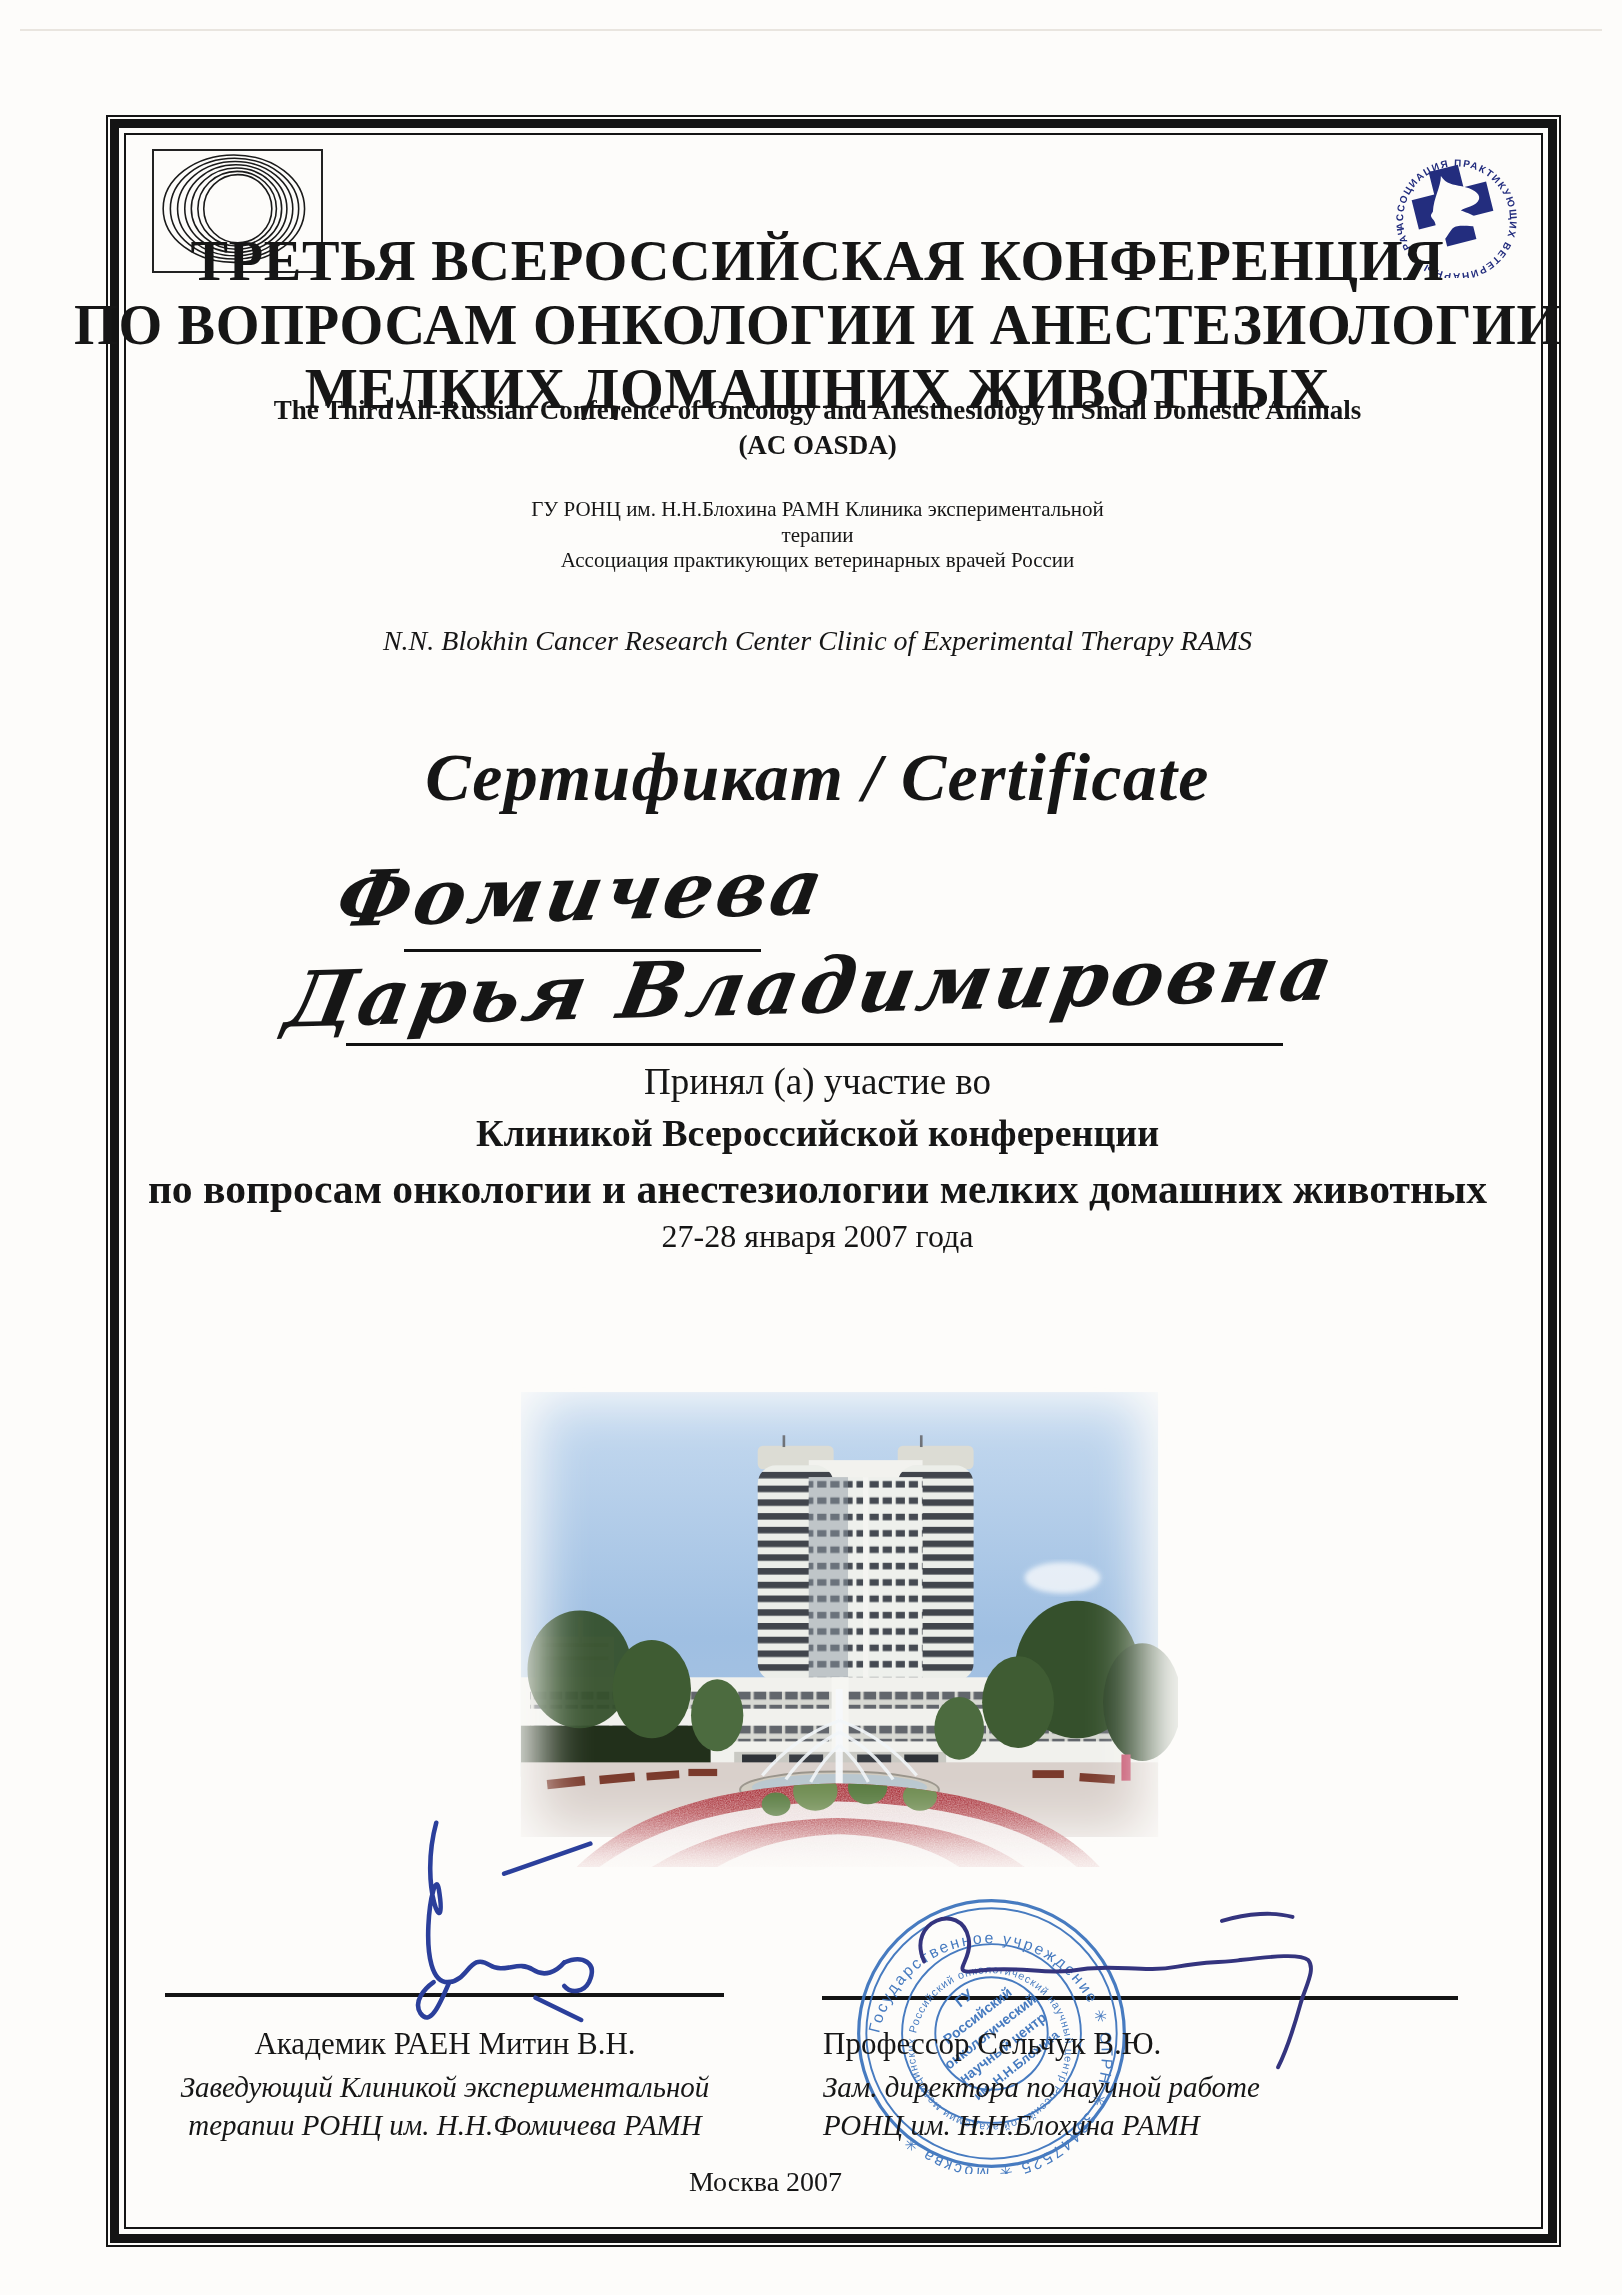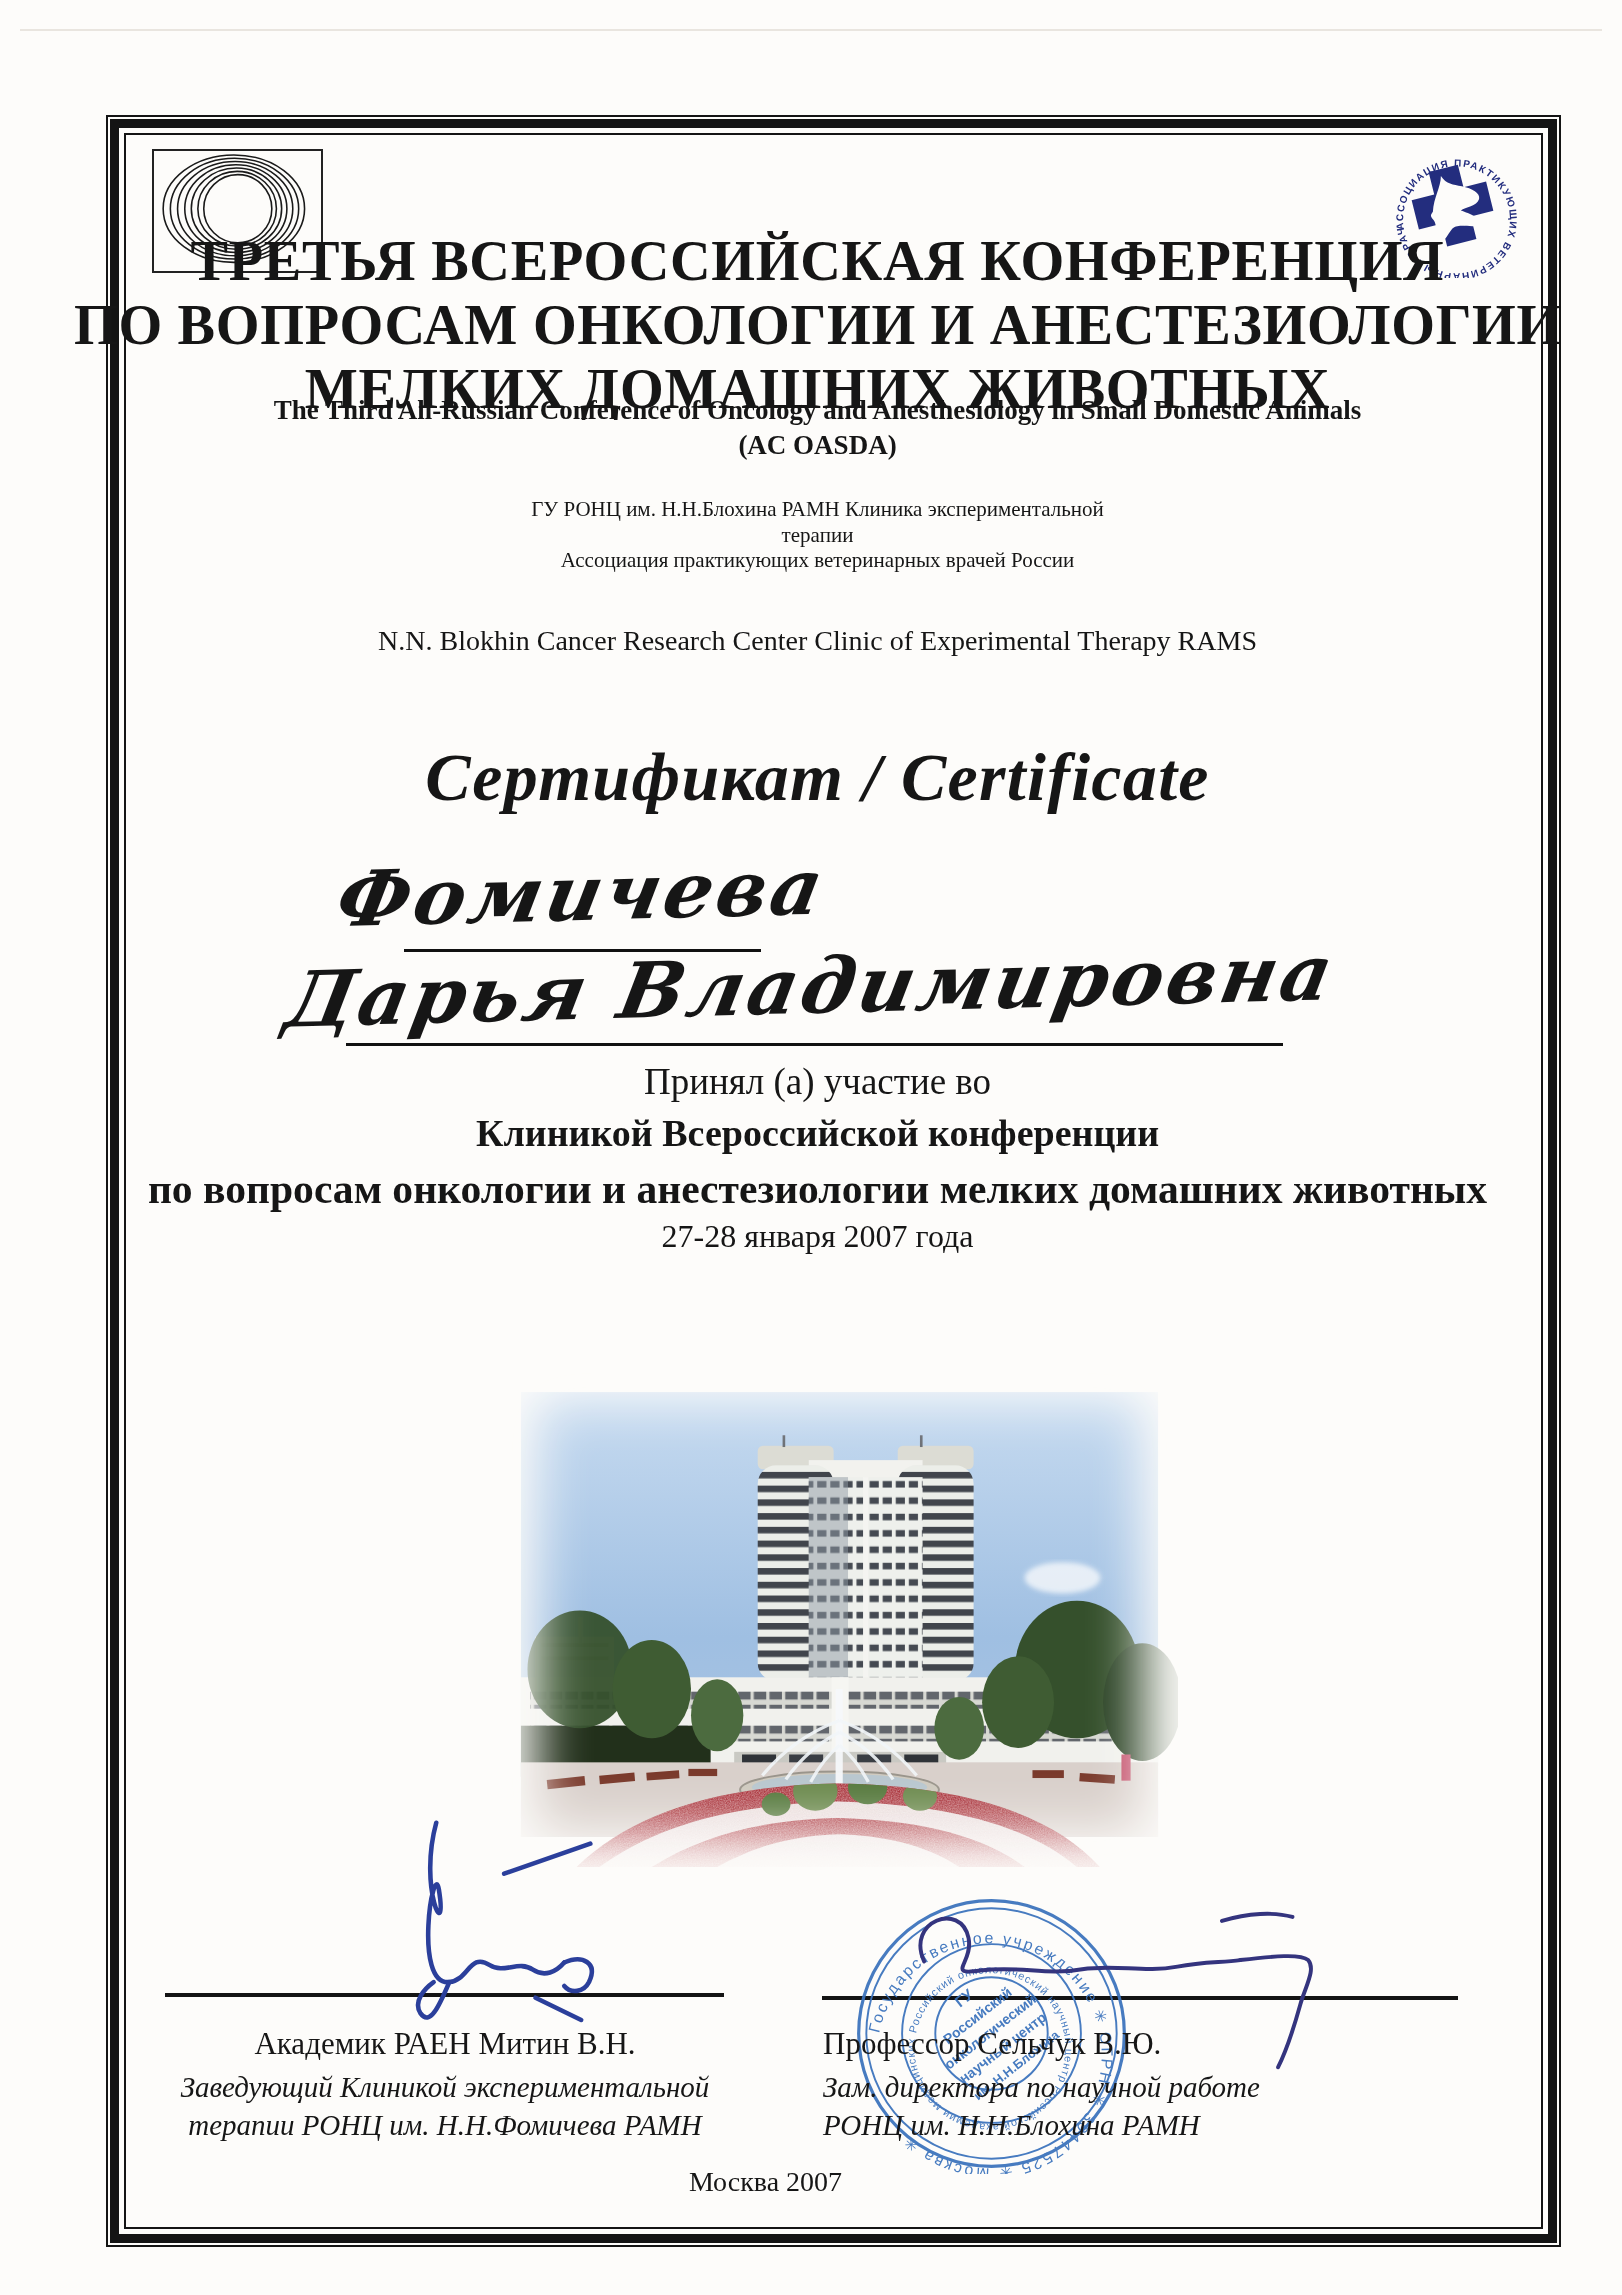--- a/index.html
+++ b/index.html
@@ -13,21 +13,21 @@
   }
   .scan-line{position:absolute;left:19.6px;right:19.6px;top:29px;height:2px;background:#d8d2c8;opacity:.55;}
   
   .frame{position:absolute;left:106px;top:115px;width:1451px;height:2128px;border:2.6px solid #141414;pointer-events:none;}
   .frame-mid{position:absolute;inset:2px;border:9.8px solid #141414;}
   .frame-in{position:absolute;inset:5.2px;border:2.6px solid #141414;}
   .cx{position:absolute;left:39px;right:26px;text-align:center;}
   .title-ru{top:229px;font-size:58px;font-weight:700;line-height:1.1;letter-spacing:0.7px;transform:scaleX(.97);}
   .subtitle-en{top:393px;font-size:27px;font-weight:700;line-height:1.28;}
   .org-ru{top:497px;font-size:21px;line-height:1.22;}
-  .org-en{top:623px;font-size:28px;line-height:1.26;}
+  .org-en{top:623px;font-size:28px;line-height:1.26;font-style:italic;}
   .cert-heading{top:738px;font-size:68px;font-weight:700;font-style:italic;letter-spacing:1.3px;}
   .script{
     font-family:"DejaVu Serif",serif;font-style:italic;font-weight:700;
     letter-spacing:3.3px;transform:skewX(-12deg) rotate(-1.5deg);
   }
   .name1{position:absolute;left:0;width:1163px;top:848px;text-align:center;font-size:77px;}
   .name2{position:absolute;left:0;width:1622px;top:941px;text-align:center;font-size:77px;}
   .rule{position:absolute;background:#141414;}
   .p1{top:1060px;font-size:37px;}
   .p2{top:1111px;font-size:38px;font-weight:700;}

